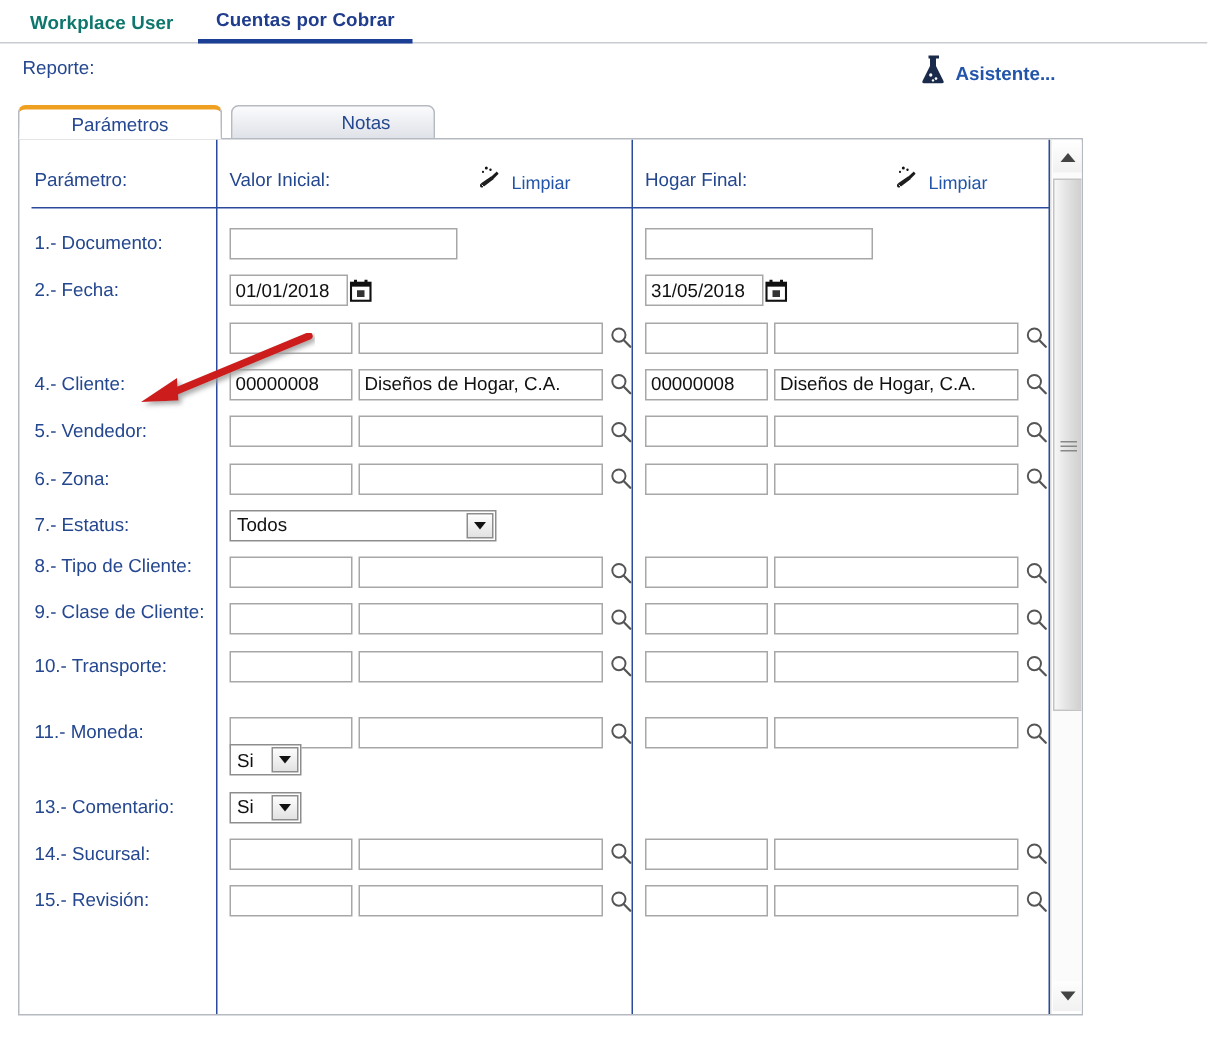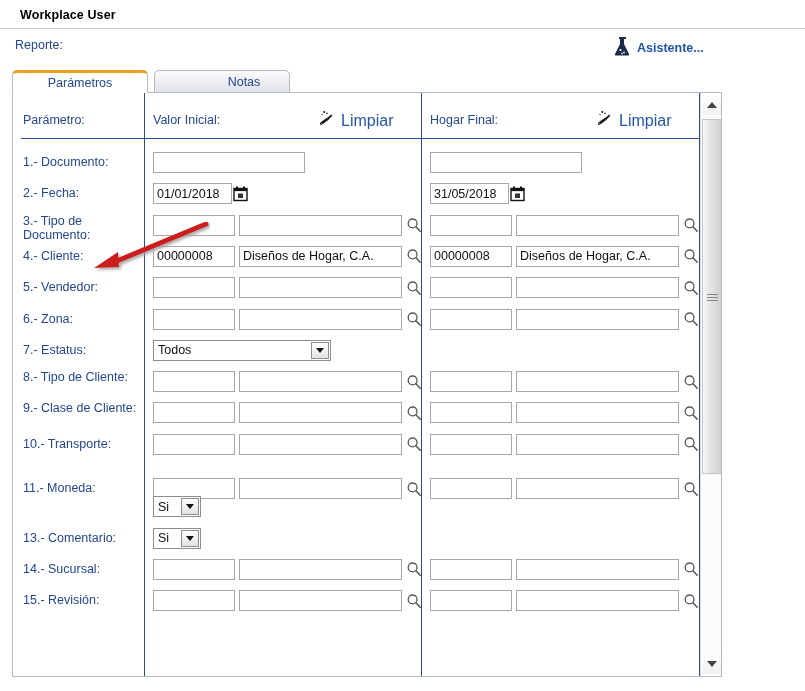--- a/index.html
+++ b/index.html
@@ -19,21 +19,21 @@
     border-bottom: 1px solid #c8ccd0;
   }
   .module-tab {
     position: absolute; top: 0; height: 29px;
     display: flex; align-items: center;
     font-size: 12.5px; font-weight: bold;
     letter-spacing: .1px;
     padding: 0 12px;
     cursor: pointer;
   }
-  .module-tab.inactive { color: #000000; left: 8px; }
+  .module-tab.inactive { color: #0f766e; left: 8px; }
   .module-tab.active {
     color: #1f3d8c; left: 132px;
     border-bottom: 3px solid #1b3f94;
   }
 
   
   .report-row {
     position: absolute; left: 0; top: 29px; width: 805px; height: 37px;
   }
   .report-label {
@@ -113,21 +113,21 @@
 
   .hdr { position: absolute; font-size: 12.5px; color: #24478f; top: 20px; }
   .hdr.h0 { left: 10px; }
   .hdr.h1 { left: 140px; }
   .hdr.h2 { left: 417px; }
 
   .limpiar {
     position: absolute; top: 17px;
     display: flex; align-items: center; gap: 5px; cursor: pointer;
   }
-  .limpiar .lbl { font-size: 16px; color: #2255aa; }
+  .limpiar .lbl { font-size: 12px; color: #2255aa; }
   .limpiar.l1 { left: 305px; }
   .limpiar.l2 { left: 583px; }
 
   
   .row { position: absolute; left: 0; width: 710px; }
   .plabel {
     position: absolute; left: 10px; width: 118px;
     font-size: 12.5px; color: #24478f; line-height: 14px;
   }
   .fields { position: absolute; }
@@ -197,20 +197,23 @@
 
   
   .annot { position: absolute; left: 78px; top: 222px; width: 132px; height: 55px; pointer-events: none; }
 </style>
 </head>
 <body>
 
 <div class="module-bar">
   <div class="module-tab inactive">
     <span>Workplace User</span>
+  </div>
+  <div class="module-tab active">
+    <span>Cuentas por Cobrar</span>
   </div>
 </div>
 
 <div class="report-row">
   <div class="report-label">Reporte:</div>
   <div class="assistant">
     <span>
       <svg width="17" height="20" viewBox="0 0 17 20">
         <path d="M6 1 L13 1 L13 3 L11 3 L11 8 L16 18 Q16.5 19.5 15 19.5 L3 19.5 Q1.5 19.5 2 18 L7 8 L7 3 L6 3 Z" fill="#1a2a4a"></path>
         <circle cx="7.5" cy="14" r="1.1" fill="#ffffff"></circle>
@@ -287,21 +290,20 @@
             </svg></span></div>
         <div class="fields fb" style="top:1px"><input class="tb date" value="31/05/2018" style=""><span class="calbtn"><svg width="15" height="16" viewBox="0 0 15 16">
               <rect x="1" y="2.5" width="13" height="12" fill="#fff" stroke="#111" stroke-width="1.4"></rect>
               <rect x="1" y="2.5" width="13" height="2.6" fill="#111"></rect>
               <rect x="3" y="0.5" width="2" height="3" fill="#111"></rect>
               <rect x="10" y="0.5" width="2" height="3" fill="#111"></rect>
               <rect x="5" y="7.5" width="5" height="4.5" fill="#333"></rect>
             </svg></span></div>
       </div>
       <div class="row" style="top: 120.6px; height: 31.3px;">
-        <div class="plabel" style="top:0px">3.- Tipo de Documento:</div>
         <div class="fields fa" style="top:1px"><input class="tb code" value="" style=""><input class="tb desc" value="" style=""><span class="mag"><svg width="16" height="16" viewBox="0 0 16 16">
               <circle cx="6.6" cy="6.4" r="4.4" fill="none" stroke="#555" stroke-width="1.3"></circle>
               <line x1="9.9" y1="9.8" x2="14.2" y2="14.2" stroke="#555" stroke-width="1.5" stroke-linecap="round"></line>
             </svg></span></div>
         <div class="fields fb" style="top:1px"><input class="tb code" value="" style=""><input class="tb desc" value="" style=""><span class="mag"><svg width="16" height="16" viewBox="0 0 16 16">
               <circle cx="6.6" cy="6.4" r="4.4" fill="none" stroke="#555" stroke-width="1.3"></circle>
               <line x1="9.9" y1="9.8" x2="14.2" y2="14.2" stroke="#555" stroke-width="1.5" stroke-linecap="round"></line>
             </svg></span></div>
       </div>
       <div class="row" style="top: 151.9px; height: 31.3px;">

